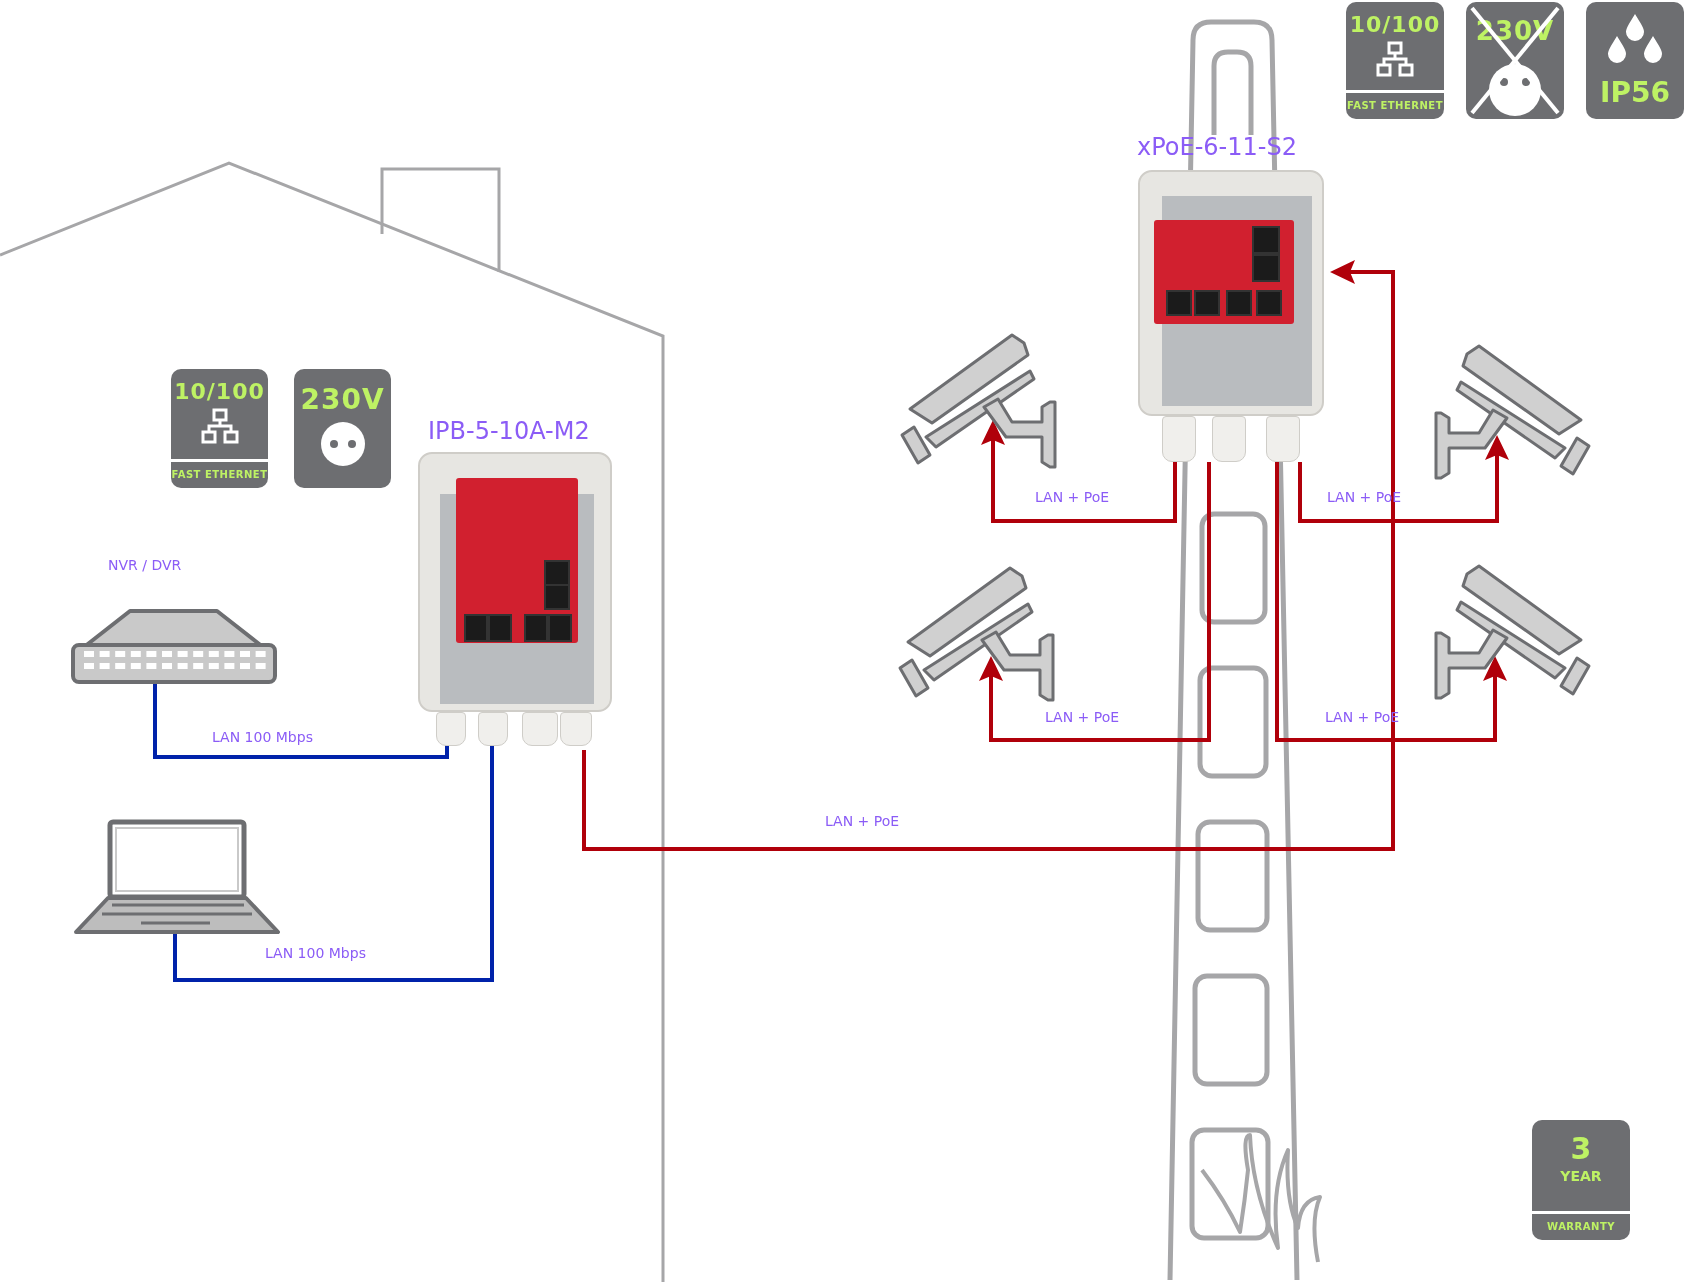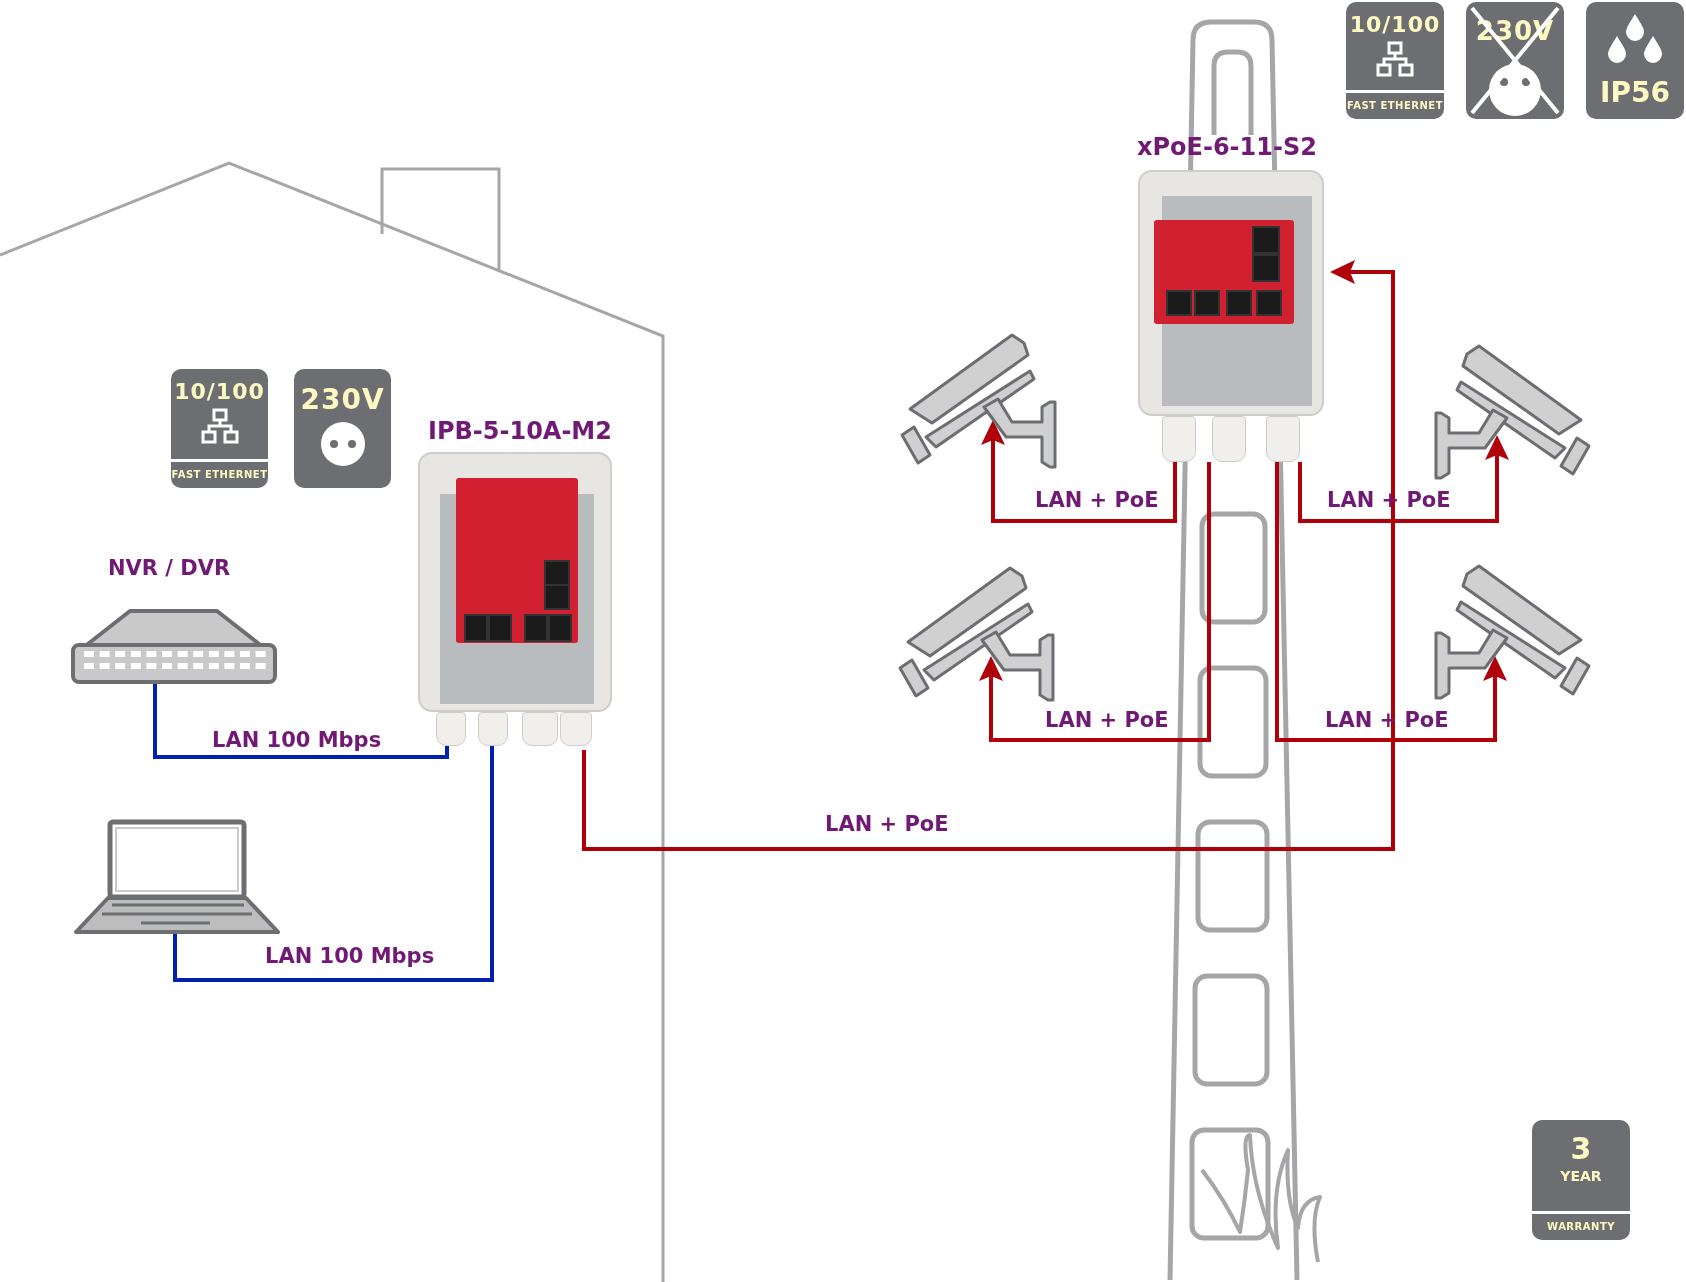--- a/index.html
+++ b/index.html
@@ -1,21 +1,21 @@
 <!DOCTYPE html>
 <html><head>
 <meta charset="utf-8">
 <style>
   html,body{margin:0;padding:0;background:#ffffff;}
   body{width:1686px;height:1282px;position:relative;overflow:hidden;font-family:"DejaVu Sans",sans-serif;}
   svg#scene{position:absolute;left:0;top:0;}
-  .lbl{position:absolute;font-family:"DejaVu Sans",sans-serif;font-weight:bold;color:#701a75;white-space:nowrap;line-height:1;}
-  .lbl.sm{font-size:21px;}
+  .lbl{position:absolute;font-family:"DejaVu Sans",sans-serif;font-weight:normal;color:#8b5cf6;white-space:nowrap;line-height:1;}
+  .lbl.sm{font-size:14px;}
   .lbl.title{font-size:24px;}
-  .badge{position:absolute;background:#6d6e71;border-radius:10px;color:#fef9c3;font-family:"DejaVu Sans",sans-serif;font-weight:bold;text-align:center;overflow:hidden;}
+  .badge{position:absolute;background:#6d6e71;border-radius:10px;color:#bef264;font-family:"DejaVu Sans",sans-serif;font-weight:bold;text-align:center;overflow:hidden;}
   .badge .top{font-size:22px;letter-spacing:1px;margin-top:10px;}
   .badge .foot{position:absolute;left:0;right:0;bottom:0;height:26px;border-top:3px solid #fff;font-size:10px;line-height:26px;letter-spacing:0.5px;}
   .badge svg{display:block;margin:4px auto 0;}
   .device{position:absolute;border-radius:14px;background:#e7e6e2;border:2px solid #cfcdc8;box-sizing:border-box;}
   .device .plate{position:absolute;background:#b9bcbf;}
   .device .pcb{position:absolute;background:#d1202f;border-radius:3px;}
   .device .rj{position:absolute;background:#1b1b1b;border:2px solid #333;}
   .gland{position:absolute;background:#f0efec;border:1px solid #cfcdc8;border-radius:4px 4px 10px 10px;}
 </style>
 </head>

